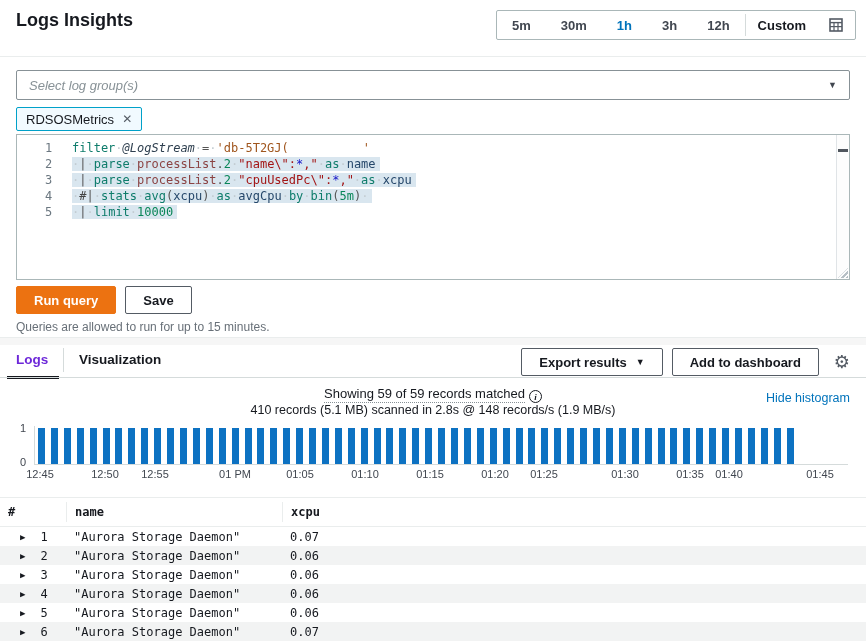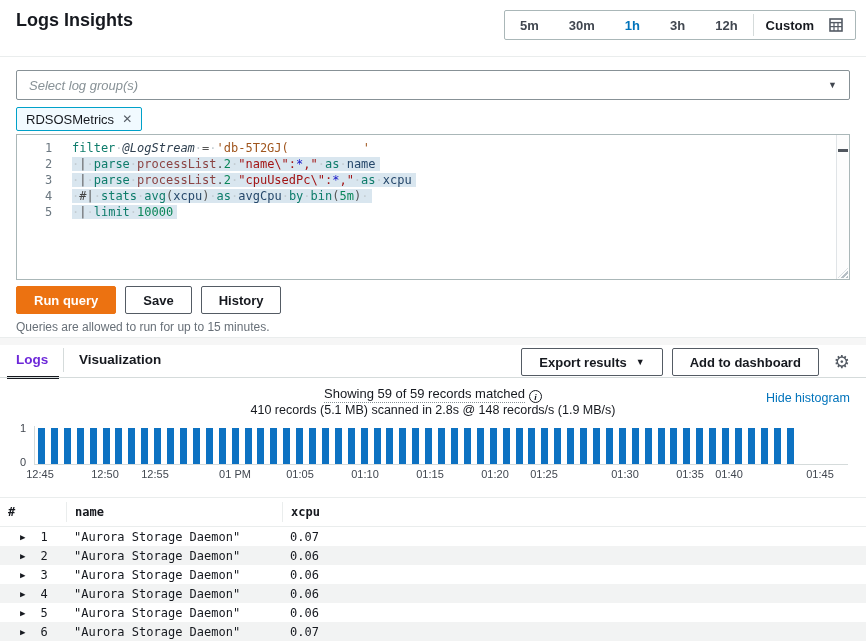--- a/index.html
+++ b/index.html
@@ -11,21 +11,21 @@
   #hdr { position:absolute; top:0; left:0; right:0; height:57px; border-bottom:1px solid #eaeded; background:#fff; }
   #hdr h1 { position:absolute; left:16px; top:10px; font-size:18px; font-weight:700; }
   #hdr .sub { position:absolute; left:16px; top:34px; font-size:12.5px; color:#16191f; }
   #hdr .sub a { color:#0073bb; text-decoration:none; cursor:pointer; }
   #timebox { position:absolute; right:10px; top:10px; height:30px; display:flex; align-items:stretch;
     border:1px solid #aab7b8; border-radius:2px; background:#fff; }
   #timebox .tr-item { display:flex; align-items:center; padding:0 15px; font-size:13px; font-weight:700;
     color:#414750; cursor:pointer; white-space:nowrap; }
   #timebox .tr-item.selected { color:#0073bb; }
   #timebox .tr-sep { width:1px; background:#d5dbdb; margin:3px 0; }
-  #timebox .tr-custom { display:flex; align-items:center; gap:15px; padding:0 12px; font-size:13px; font-weight:700; cursor:pointer; }
+  #timebox .tr-custom { display:flex; align-items:center; gap:23px; padding:0 12px; font-size:13px; font-weight:700; cursor:pointer; }
 
   
   #lg-select { position:absolute; left:16px; right:16px; top:70px; height:30px; border:1px solid #879196;
     border-radius:2px; background:#fff; display:flex; align-items:center; padding:0 12px; cursor:pointer; }
   #lg-select .ph { font-size:13px; font-style:italic; color:#879196; flex:1; }
   #lg-select .caret { font-size:9px; color:#414750; }
   #lg-tag { position:absolute; left:16px; top:107px; height:24px; display:inline-flex; align-items:center; gap:8px;
     border:1px solid #00a1c9; background:#f1faff; border-radius:2px; padding:0 9px; font-size:13px; }
   #lg-tag .x { color:#545b64; font-size:12px; cursor:pointer; }
 
@@ -158,21 +158,20 @@
       </div>
     <div id="vscroll">
       <div id="vhandle"></div>
     </div>
     <div id="resize-grip"></div>
   </div>
 
   <div id="qbtns">
     <span class="btn btn-primary">Run query</span>
     <span class="btn btn-normal">Save</span>
-    <span class="btn btn-normal">History</span>
   </div>
   <div id="qnote">Queries are allowed to run for up to 15 minutes.</div>
   <div id="divider1"></div>
   <div id="gapstrip"></div>
 
   <div id="tabsrow">
     <span class="tab" id="tab-logs">Logs</span>
     <span id="tab-active-bar"></span>
     <span id="tab-vsep"></span>
     <span class="tab" id="tab-viz">Visualization</span>

